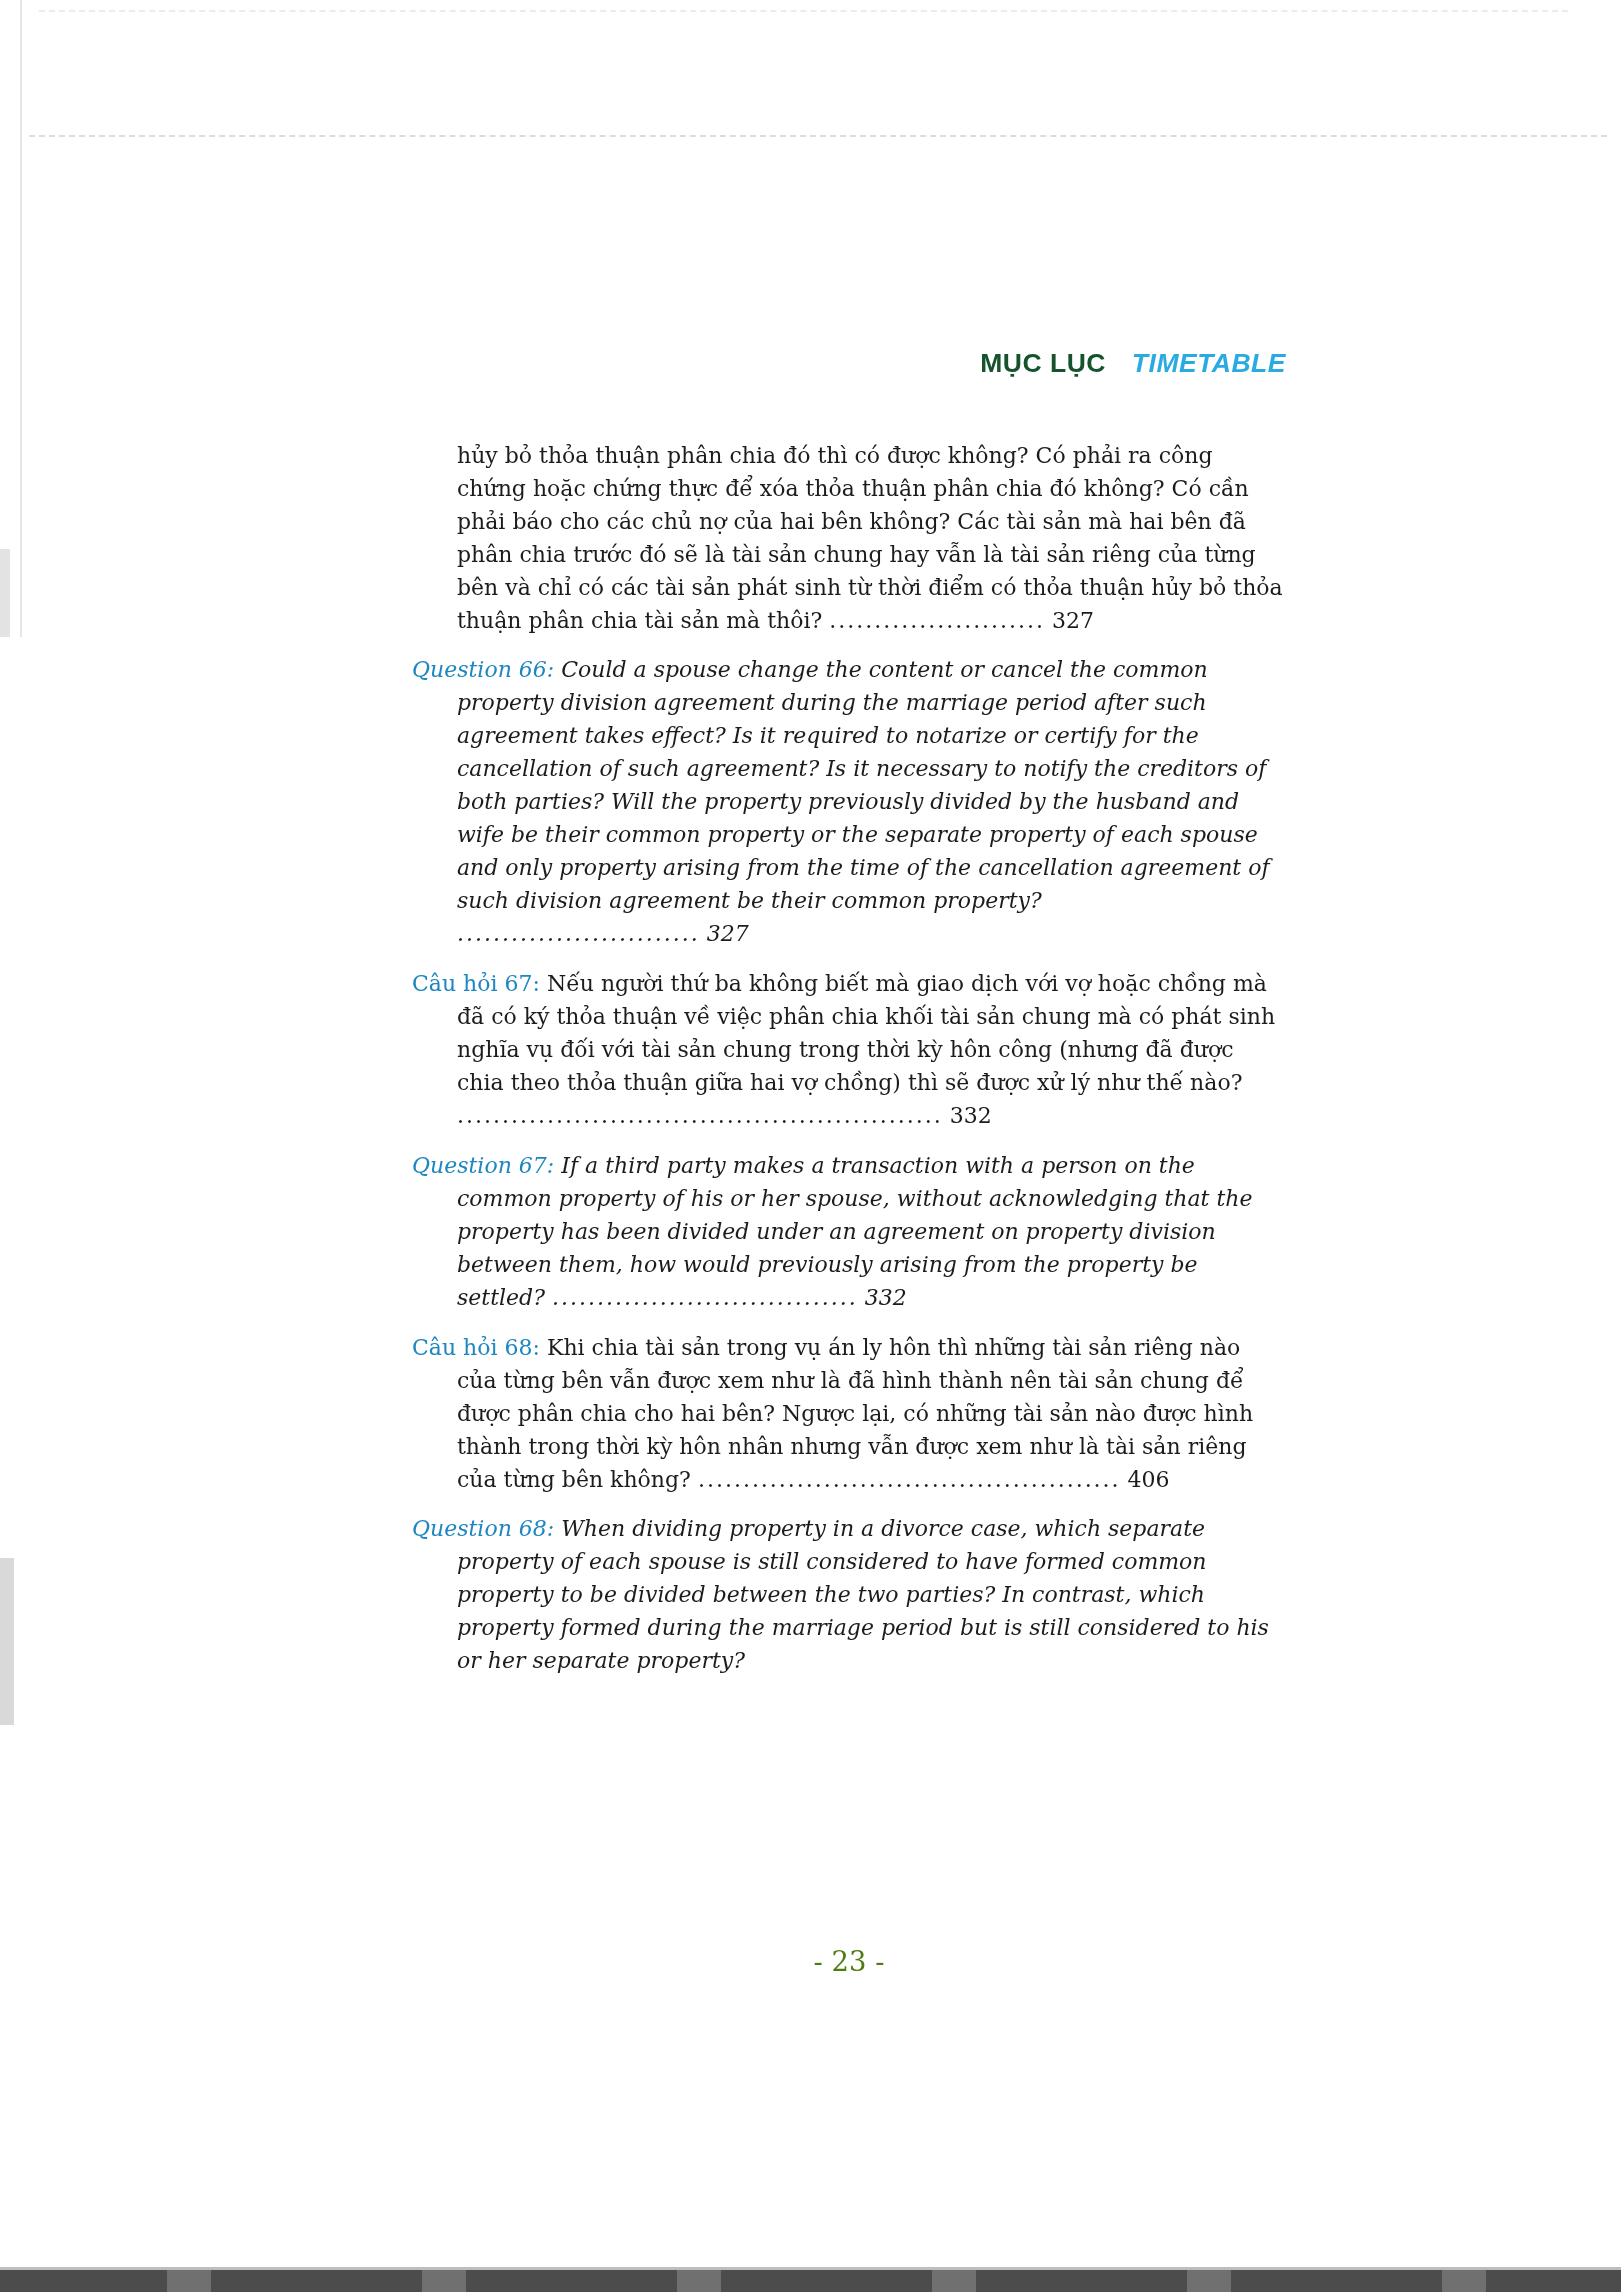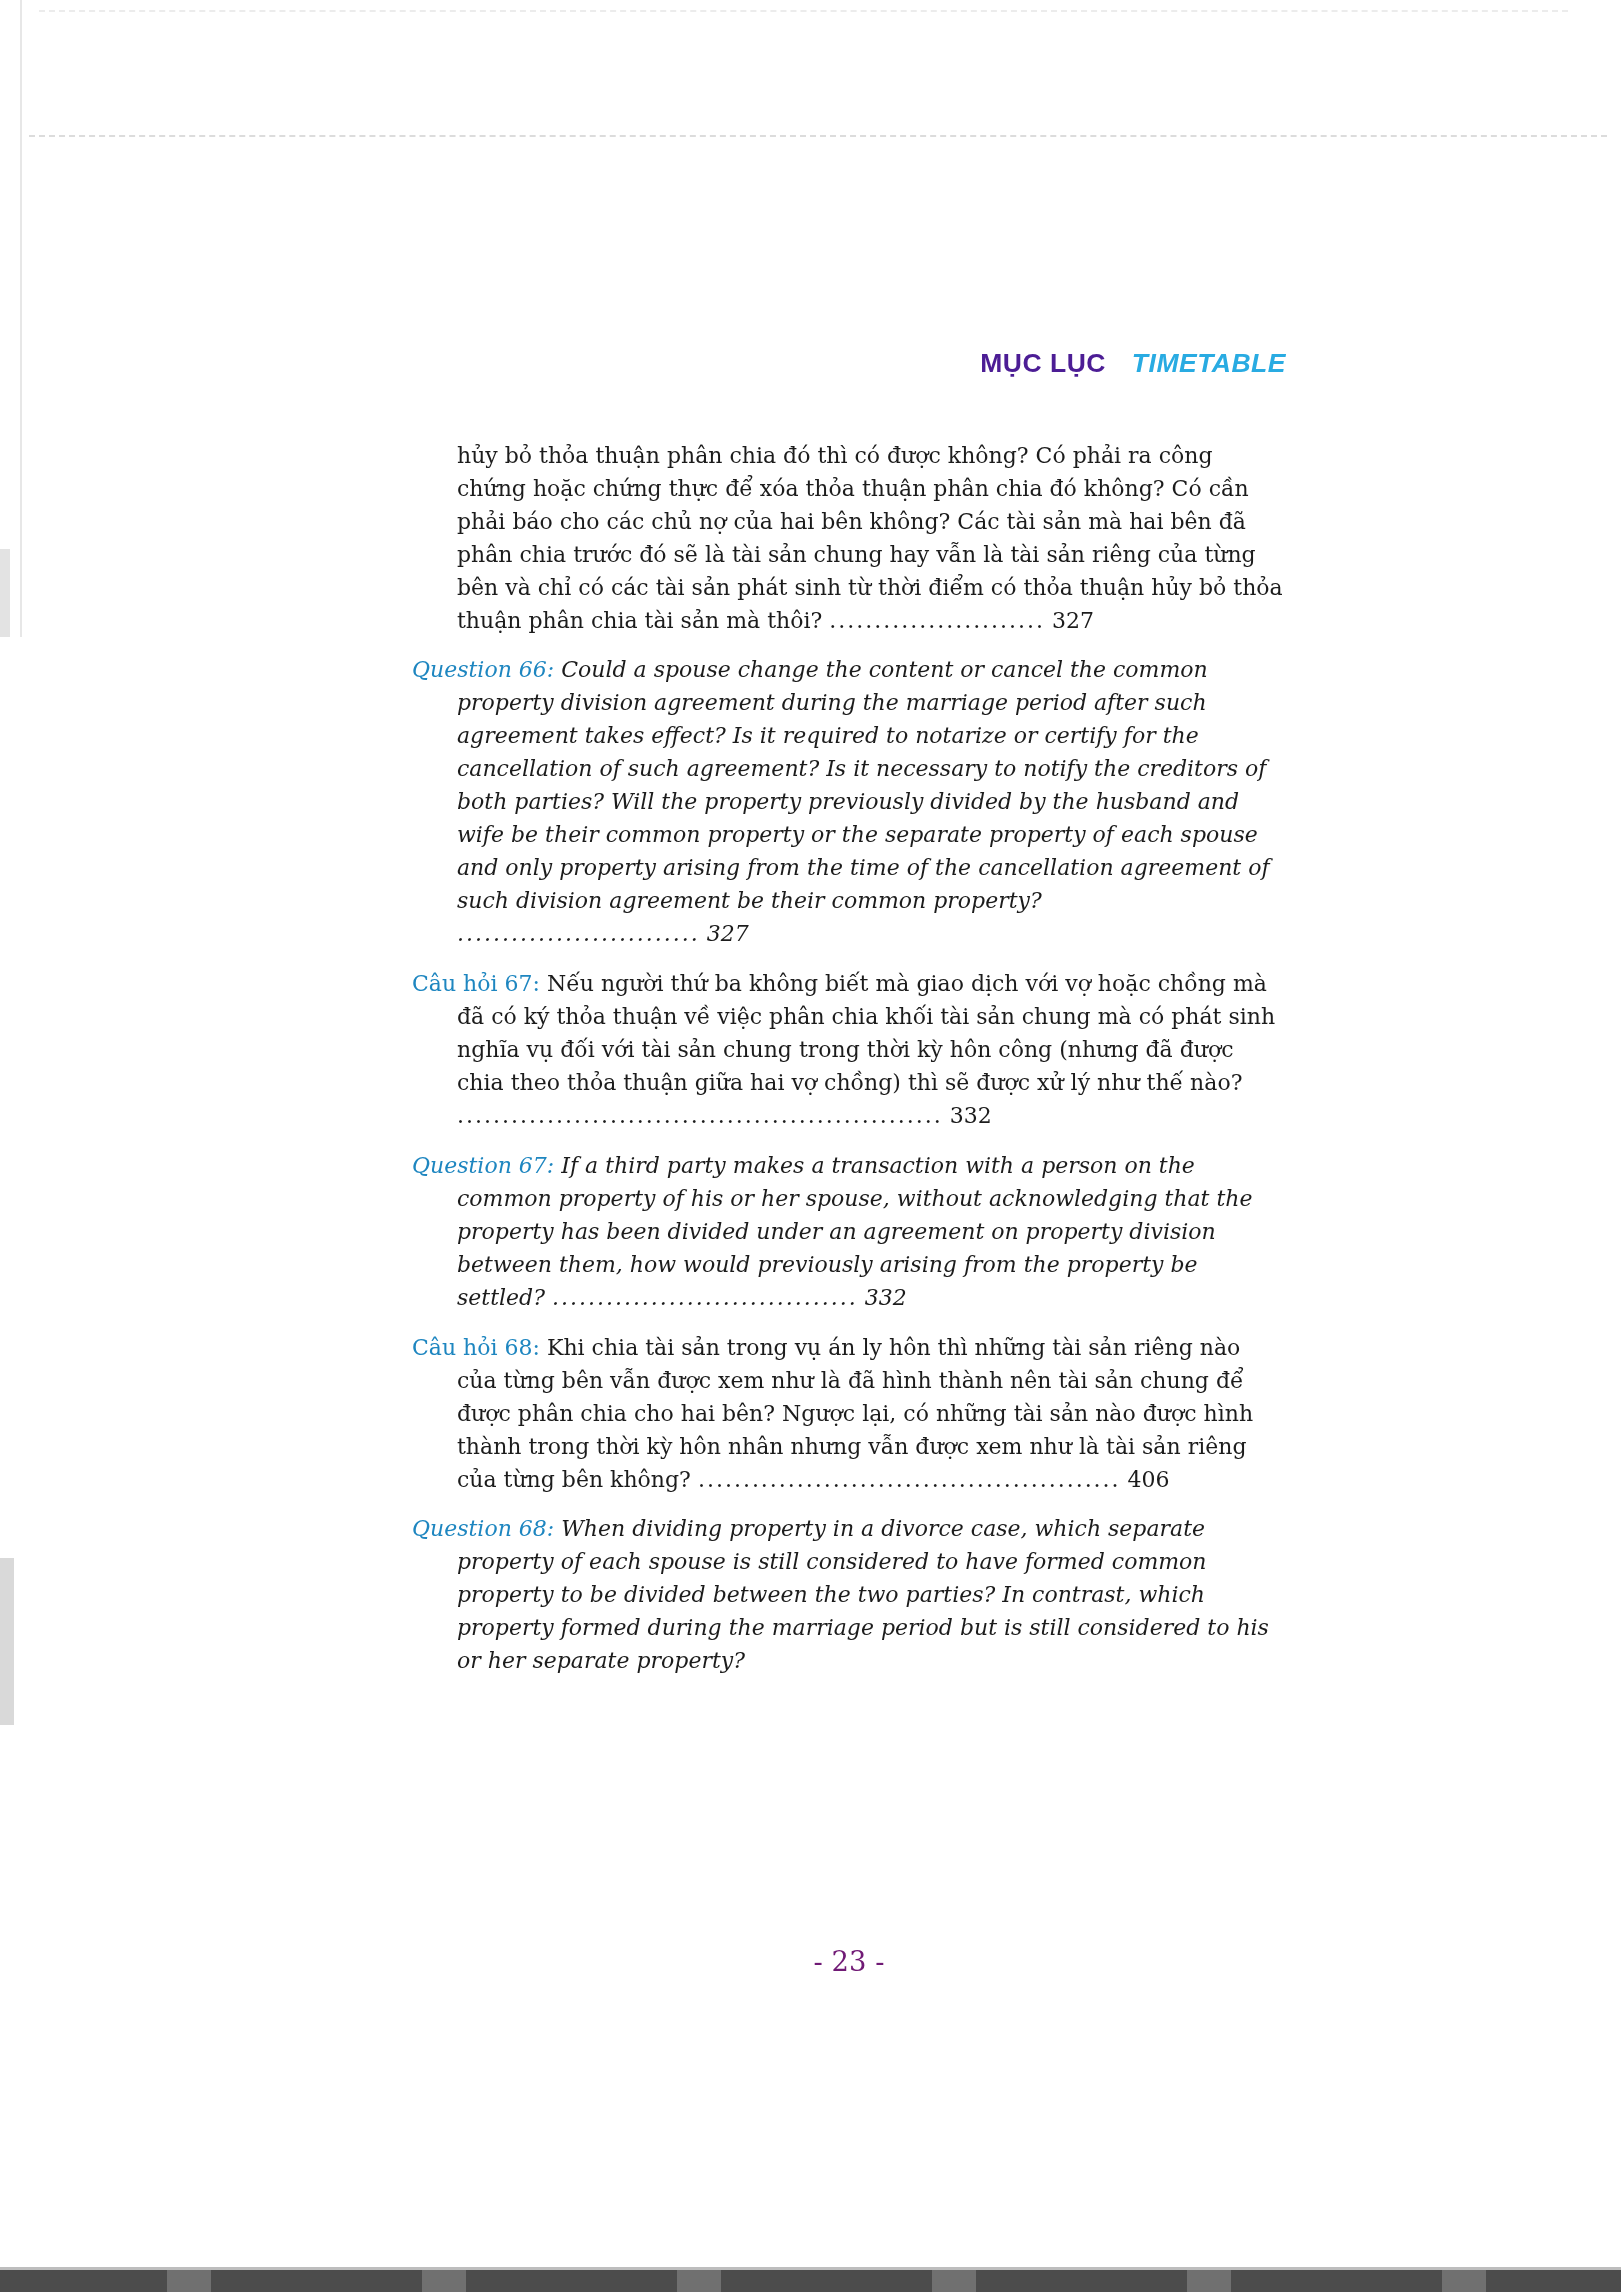--- a/index.html
+++ b/index.html
@@ -58,21 +58,21 @@
   }
   .toc-header {
     text-align: right;
     font-family: "Liberation Sans", sans-serif;
     font-weight: bold;
     font-size: 26.5px;
     line-height: 1.2;
     margin-bottom: 59px;
     letter-spacing: 0.5px;
   }
-  .toc-header .title-vi { color: #4c1d95; }
+  .toc-header .title-vi { color: #14532d; }
   .toc-header .title-en {
     color: var(--timetable-blue, #29abe2);
     font-style: italic;
     margin-left: 18px;
   }
 
   .entry {
     font-size: 22px;
     line-height: 1.5;
     margin-bottom: 16.7px;
@@ -89,21 +89,21 @@
   .entry .page-num { white-space: nowrap; }
 
   .footer {
     position: absolute;
     top: 1946px;
     left: 412px;
     width: 874px;
     text-align: center;
     font-size: 27.4px;
     font-family: "DejaVu Serif", serif;
-    color: #701a75;
+    color: #4d7c0f;
   }
 </style>
 </head>
 <body>
 
 <div class="page">
 
   <div class="artifact top-edge-dash"></div>
   <div class="artifact top-dash"></div>
   <div class="artifact left-line"></div>

